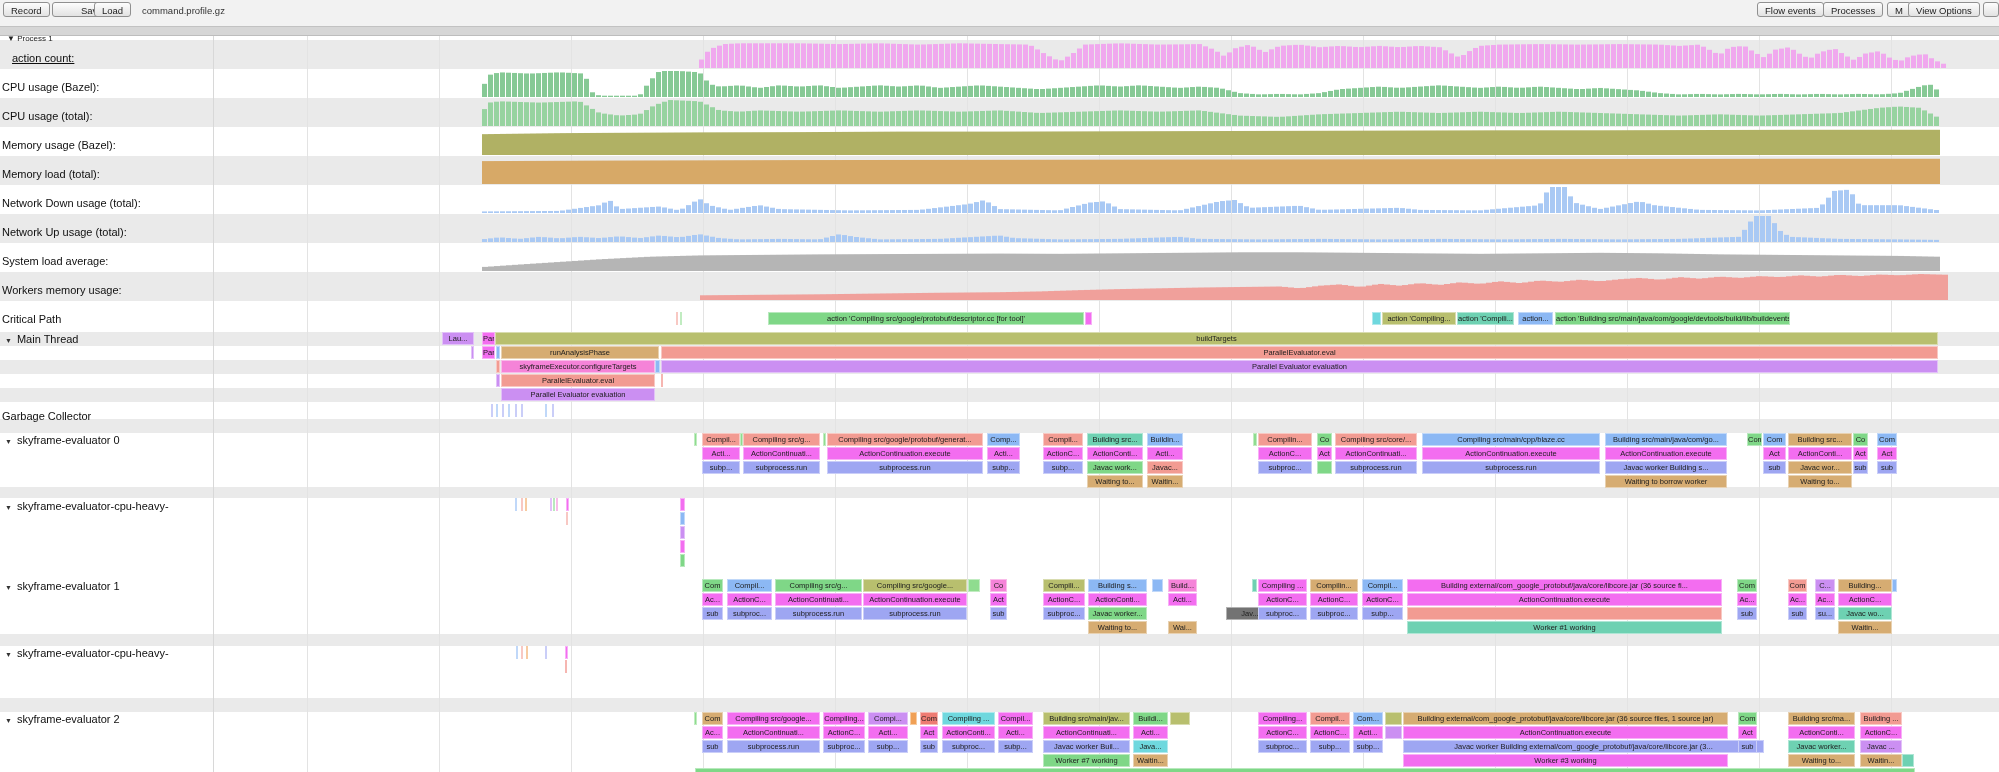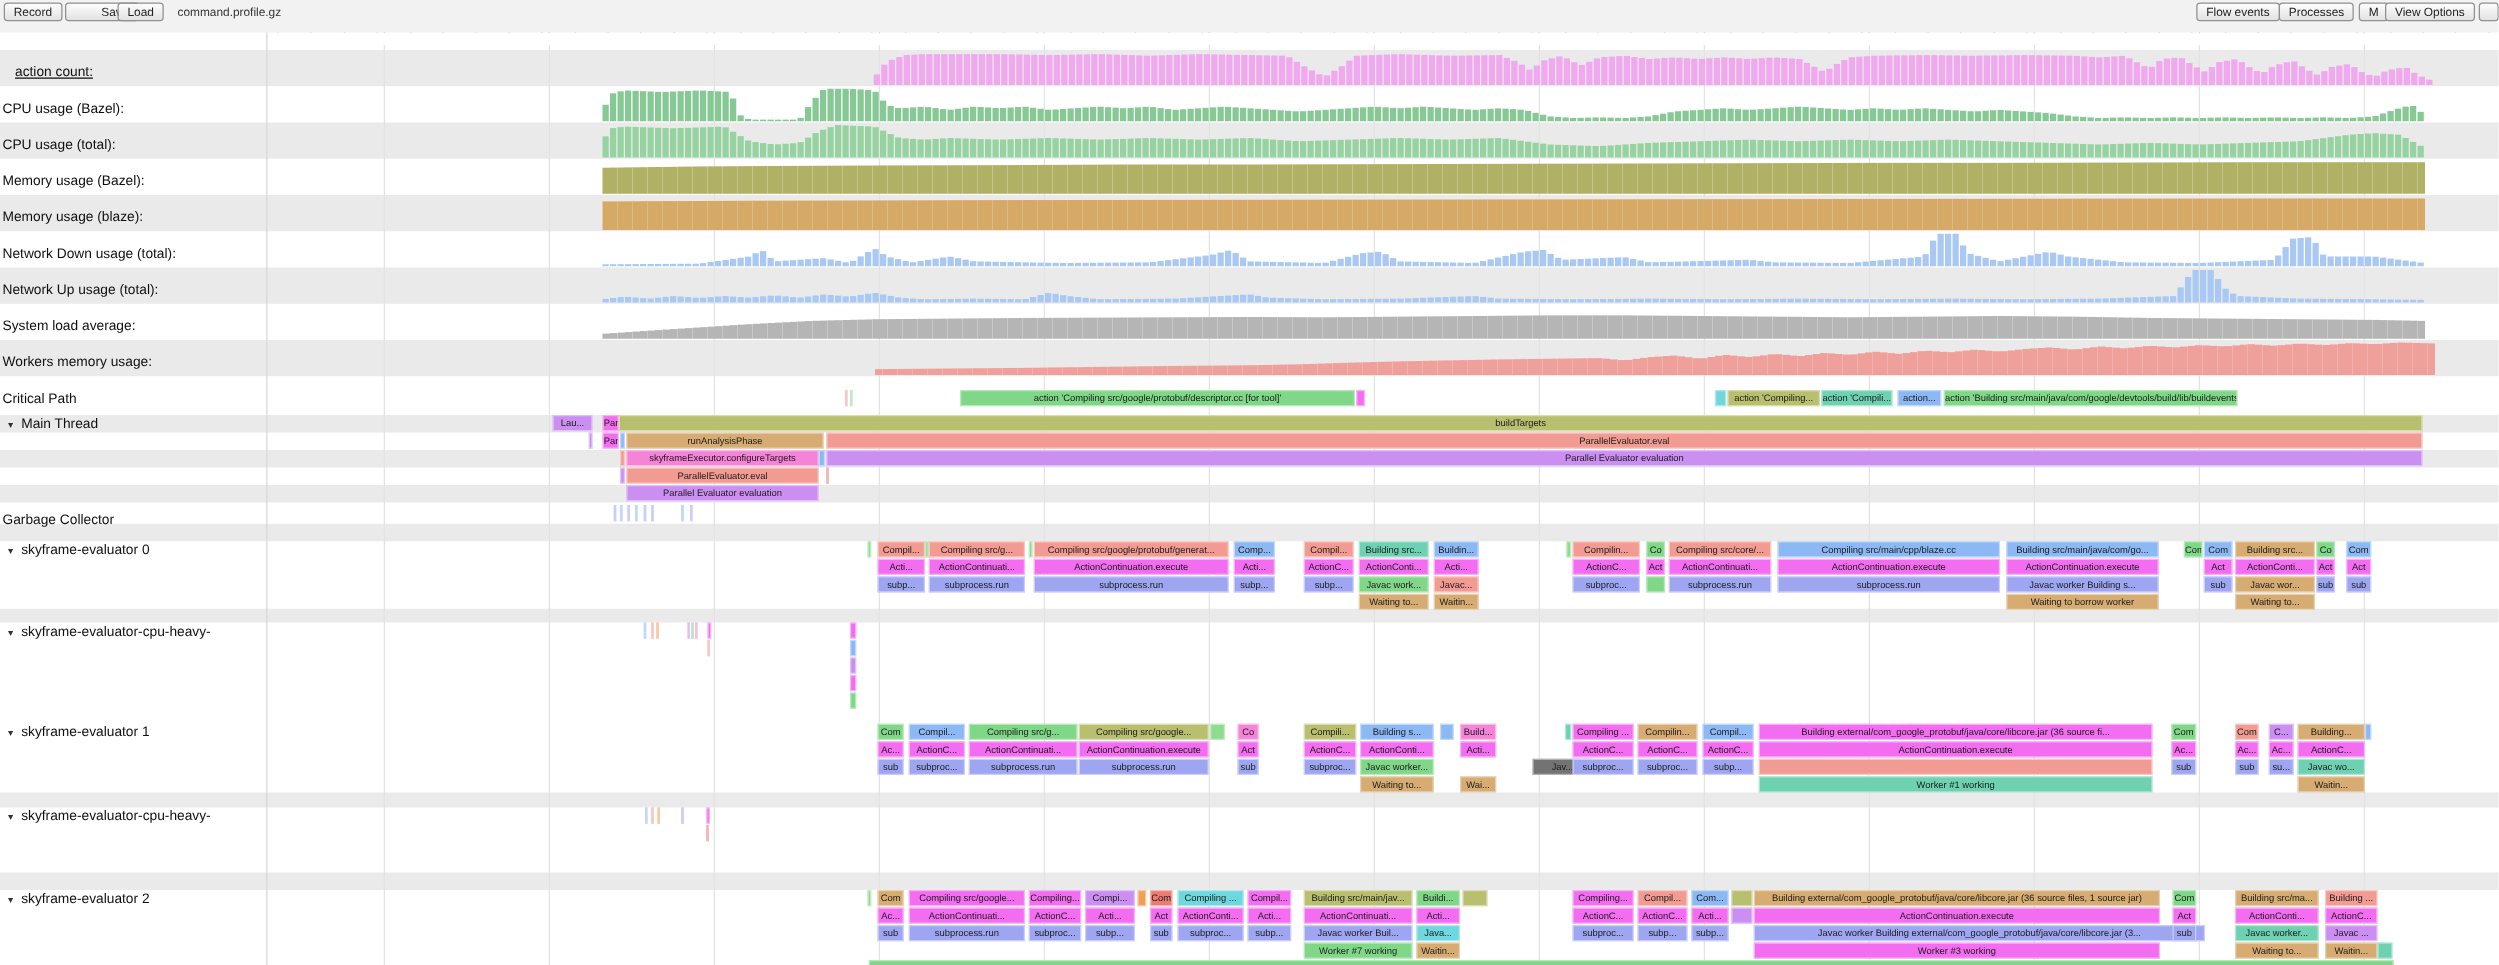--- a/index.html
+++ b/index.html
@@ -1249,21 +1249,21 @@
         <rect x="1886" y="2.780000000000001" width="6" height="25.22" fill="#d7a967"></rect>
         <rect x="1892" y="2.780000000000001" width="6" height="25.22" fill="#d7a967"></rect>
         <rect x="1898" y="2.780000000000001" width="6" height="25.22" fill="#d7a967"></rect>
         <rect x="1904" y="2.780000000000001" width="6" height="25.22" fill="#d7a967"></rect>
         <rect x="1910" y="2.780000000000001" width="6" height="25.22" fill="#d7a967"></rect>
         <rect x="1916" y="2.780000000000001" width="6" height="25.22" fill="#d7a967"></rect>
         <rect x="1922" y="2.780000000000001" width="6" height="25.22" fill="#d7a967"></rect>
         <rect x="1928" y="2.780000000000001" width="6" height="25.22" fill="#d7a967"></rect>
         <rect x="1934" y="2.780000000000001" width="6" height="25.22" fill="#d7a967"></rect>
       </svg>
-      <div class="tracklabel" style="left: 2px; top: 168px;">Memory usage (blaze):</div>
+      <div class="tracklabel" style="left: 2px; top: 168px;">Memory load (total):</div>
       <svg class="counter" width="1999" height="29" style="top: 185px;">
         <rect x="482" y="26.42" width="5" height="1.58" fill="#a9c9f4"></rect>
         <rect x="488" y="26.38" width="5" height="1.6199999999999999" fill="#a9c9f4"></rect>
         <rect x="494" y="26.34" width="5" height="1.66" fill="#a9c9f4"></rect>
         <rect x="500" y="26.3" width="5" height="1.7000000000000002" fill="#a9c9f4"></rect>
         <rect x="506" y="26.26" width="5" height="1.7399999999999998" fill="#a9c9f4"></rect>
         <rect x="512" y="26.22" width="5" height="1.78" fill="#a9c9f4"></rect>
         <rect x="518" y="26.18" width="5" height="1.8200000000000003" fill="#a9c9f4"></rect>
         <rect x="524" y="26.14" width="5" height="1.8599999999999999" fill="#a9c9f4"></rect>
         <rect x="530" y="26.1" width="5" height="1.9000000000000001" fill="#a9c9f4"></rect>
@@ -2544,13 +2544,16 @@
       <div class="rtickmajor" style="left: 1275px;"></div>
       <div class="rlabel" style="left: 1277px;">40 s</div>
       <div class="rtickmajor" style="left: 1407px;"></div>
       <div class="rlabel" style="left: 1409px;">45 s</div>
       <div class="rtickmajor" style="left: 1539px;"></div>
       <div class="rlabel" style="left: 1541px;">50 s</div>
       <div class="rtickmajor" style="left: 1671px;"></div>
       <div class="rlabel" style="left: 1673px;">55 s</div>
     </div>
 
+  <div id="procbar">
+    <span>▼ Process 1</span>
+  </div>
 </div>
 
 </body></html>

